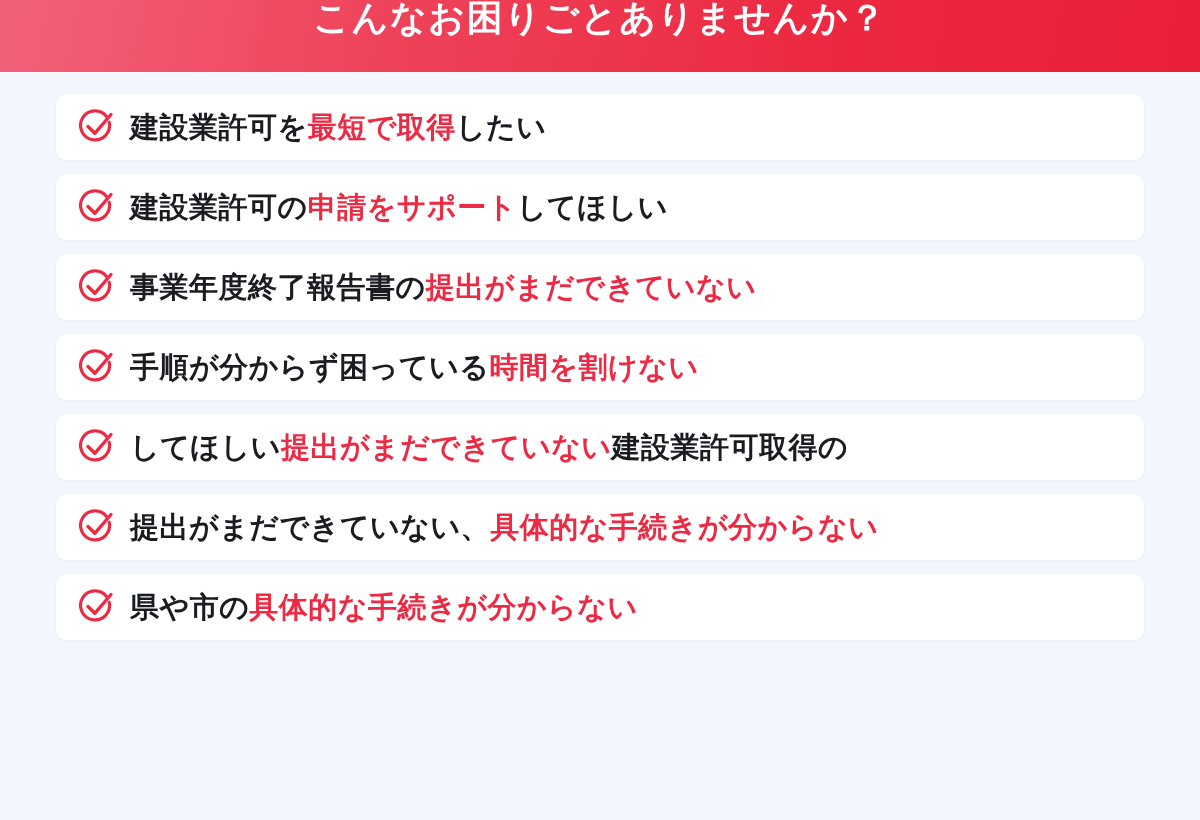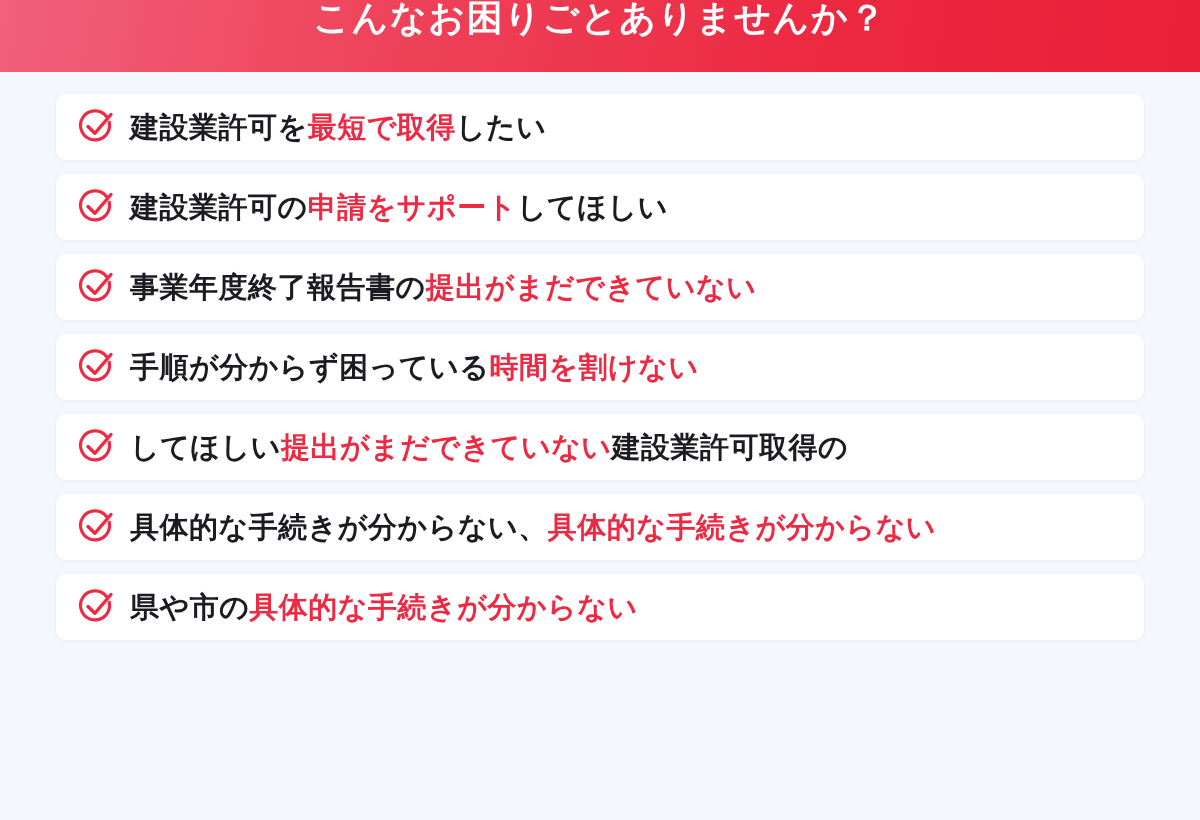--- a/index.html
+++ b/index.html
@@ -120,21 +120,21 @@
           <path d="M30.5 9.5 A14.5 14.5 0 1 0 33.2 15.2" fill="none" stroke="#ec2a43" stroke-width="3.2" stroke-linecap="round"></path>
           <path d="M12 19.5 L18.8 26.3 L35 7.5" fill="none" stroke="#ec2a43" stroke-width="3.4" stroke-linecap="round" stroke-linejoin="round"></path>
         </svg>
         <div class="card-text"><span>してほしい</span><span class="hl">提出がまだできていない</span><span>建設業許可取得の</span></div>
       </div>
       <div class="card">
         <svg class="check-icon" viewBox="0 0 40 40">
           <path d="M30.5 9.5 A14.5 14.5 0 1 0 33.2 15.2" fill="none" stroke="#ec2a43" stroke-width="3.2" stroke-linecap="round"></path>
           <path d="M12 19.5 L18.8 26.3 L35 7.5" fill="none" stroke="#ec2a43" stroke-width="3.4" stroke-linecap="round" stroke-linejoin="round"></path>
         </svg>
-        <div class="card-text"><span>具体的な手続きが分からない、</span><span class="hl">具体的な手続きが分からない</span></div>
+        <div class="card-text"><span>提出がまだできていない、</span><span class="hl">具体的な手続きが分からない</span></div>
       </div>
       <div class="card">
         <svg class="check-icon" viewBox="0 0 40 40">
           <path d="M30.5 9.5 A14.5 14.5 0 1 0 33.2 15.2" fill="none" stroke="#ec2a43" stroke-width="3.2" stroke-linecap="round"></path>
           <path d="M12 19.5 L18.8 26.3 L35 7.5" fill="none" stroke="#ec2a43" stroke-width="3.4" stroke-linecap="round" stroke-linejoin="round"></path>
         </svg>
         <div class="card-text"><span>県や市の</span><span class="hl">具体的な手続きが分からない</span></div>
       </div>
     </div>
 

